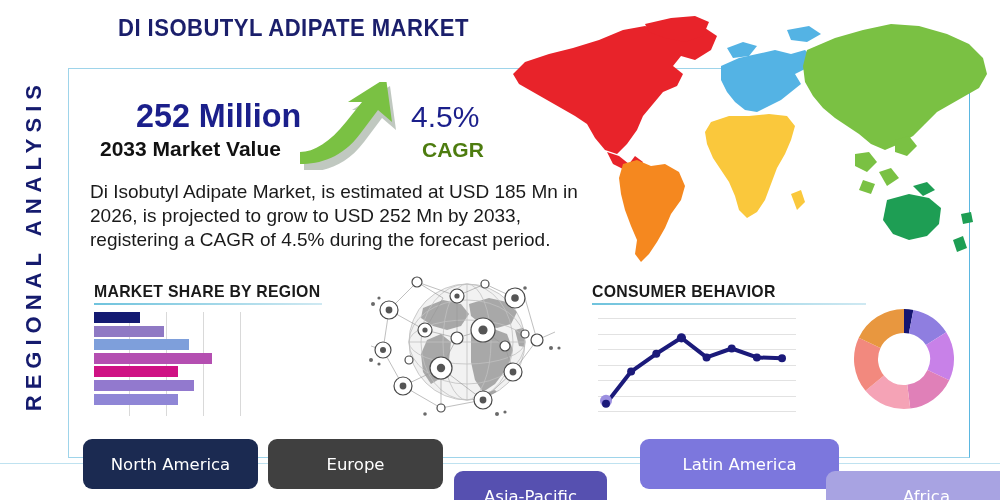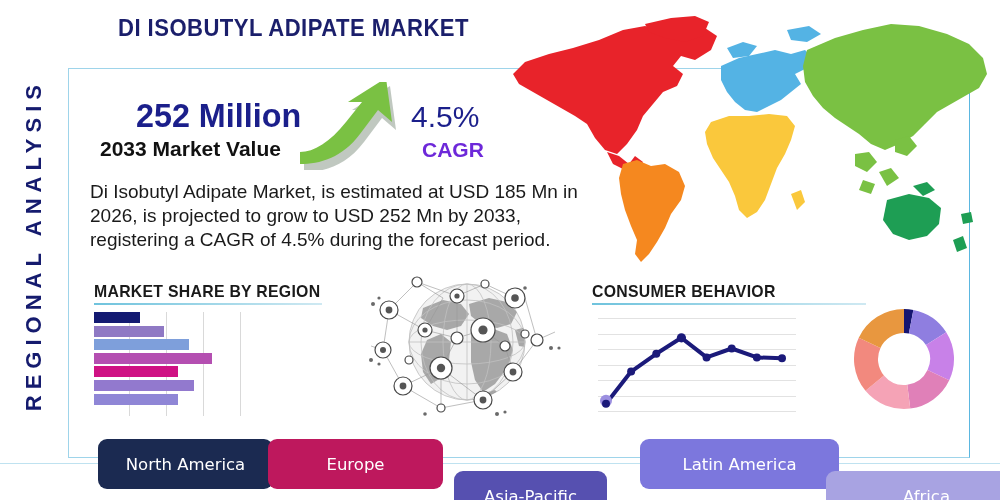--- a/index.html
+++ b/index.html
@@ -46,21 +46,21 @@
   .stat-label{
     position:absolute;left:100px;top:137px;
     font-size:21px;font-weight:700;color:#111111;white-space:nowrap;
   }
   .cagr-value{
     position:absolute;left:411px;top:100px;
     font-size:30px;font-weight:400;color:#1b1f8b;white-space:nowrap;
   }
   .cagr-label{
     position:absolute;left:422px;top:138px;
-    font-size:21px;font-weight:700;color:#6d28d9;white-space:nowrap;
+    font-size:21px;font-weight:700;color:#4d7c0f;white-space:nowrap;
   }
   .arrow-wrap{position:absolute;left:300px;top:82px;width:110px;height:88px;}
 
   
   .summary{
     position:absolute;left:90px;top:180px;width:500px;
     font-size:19px;line-height:24px;color:#1a1a1a;
   }
 
   
@@ -319,24 +319,24 @@
         <path d="M94.21639627510075,25.208660251050173 A50,50 0 0 1 97.24135262330097,73.28896457825364 L75.5255033641165,63.07026158069189 A26,26 0 0 0 73.9525260630524,38.06850333054609 Z" fill="#c881e8"></path>
         <path d="M97.24135262330097,73.28896457825364 A50,50 0 0 1 58.2666616782152,101.60573506572389 L55.258664072671905,77.79498223417642 A26,26 0 0 0 75.5255033641165,63.07026158069189 Z" fill="#e080b8"></path>
         <path d="M58.2666616782152,101.60573506572389 A50,50 0 0 1 13.474337861210543,83.8711994874345 L31.966655687829483,68.57302373346593 A26,26 0 0 0 55.258664072671905,77.79498223417642 Z" fill="#f5a3b6"></path>
         <path d="M13.474337861210543,83.8711994874345 A50,50 0 0 1 6.758647376699017,30.711035421746388 L28.474496635883487,40.92973841930812 A26,26 0 0 0 31.966655687829483,68.57302373346593 Z" fill="#f2897e"></path>
         <path d="M6.758647376699017,30.711035421746388 A50,50 0 0 1 51.99999999999999,2 L51.99999999999999,26 A26,26 0 0 0 28.474496635883487,40.92973841930812 Z" fill="#e8973f"></path>
       </svg>
   </div>
 
   <div class="chip-rail"></div>
   <div class="chips" id="chips">
-      <div class="chip" style="left: 16px; width: 175px; background: rgb(27, 42, 81);">
+      <div class="chip" style="left: 1px; width: 175px; background: rgb(27, 42, 81);">
         <span>North America</span>
       </div>
-      <div class="chip" style="left: 186px; width: 175px; background: #be185d;">
+      <div class="chip" style="left: 186px; width: 175px; background: #404040;">
         <span>Europe</span>
       </div>
       <div class="chip" style="left: 372px; width: 153px; background: rgb(86, 80, 176); margin-top: 32px;">
         <span>Asia-Pacific</span>
       </div>
       <div class="chip" style="left: 558px; width: 199px; background: rgb(124, 119, 221);">
         <span>Latin America</span>
       </div>
       <div class="chip" style="left: 744px; width: 201px; background: rgb(168, 163, 226); margin-top: 32px;">
         <span>Africa</span>

